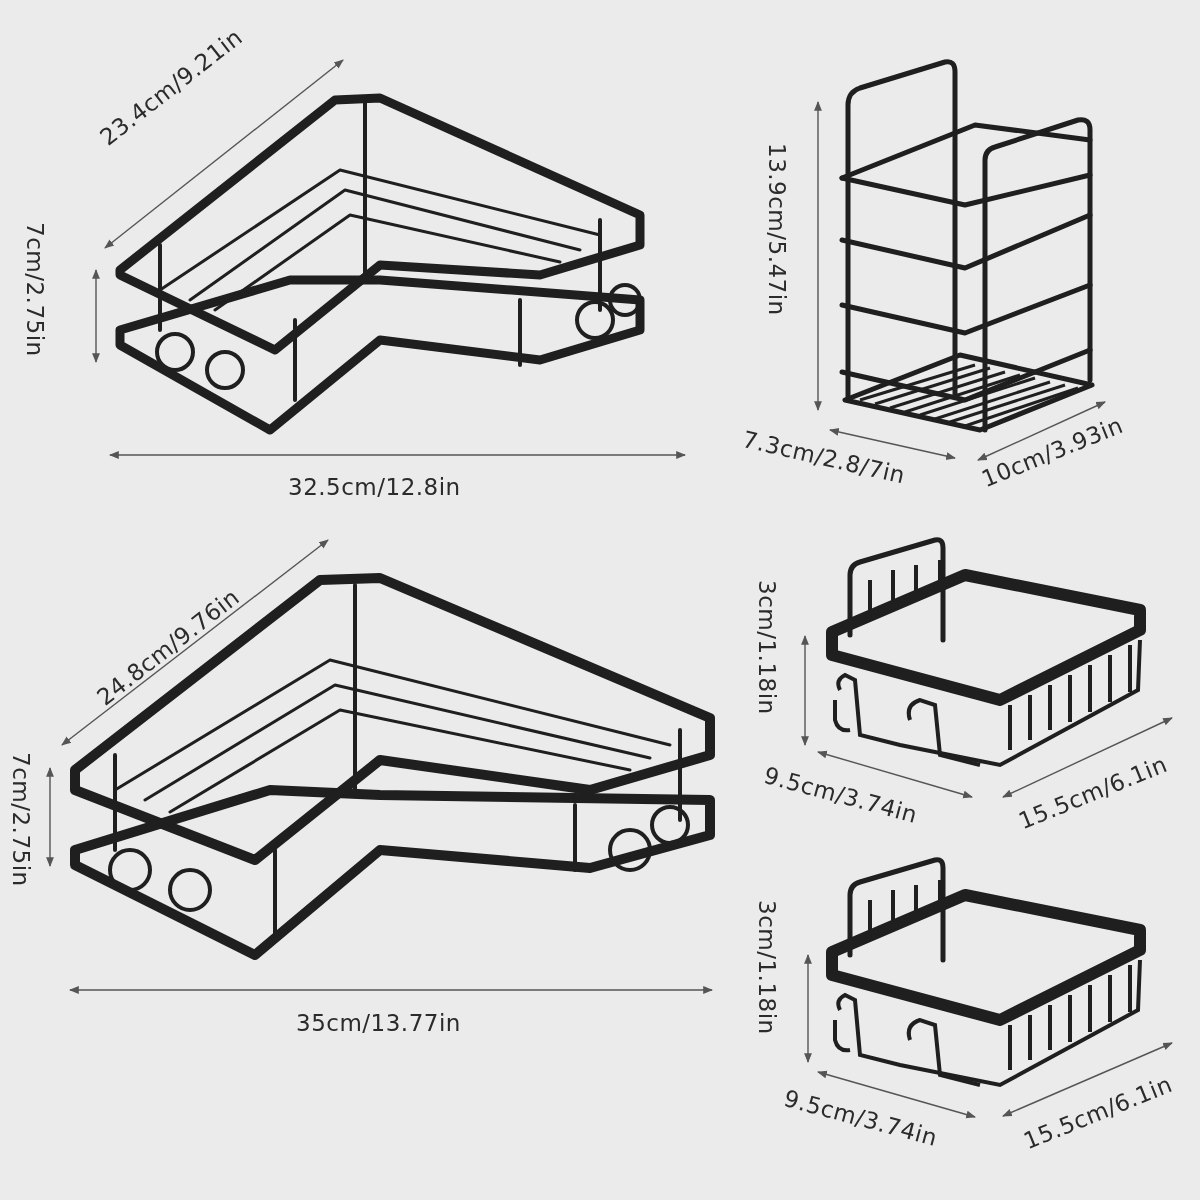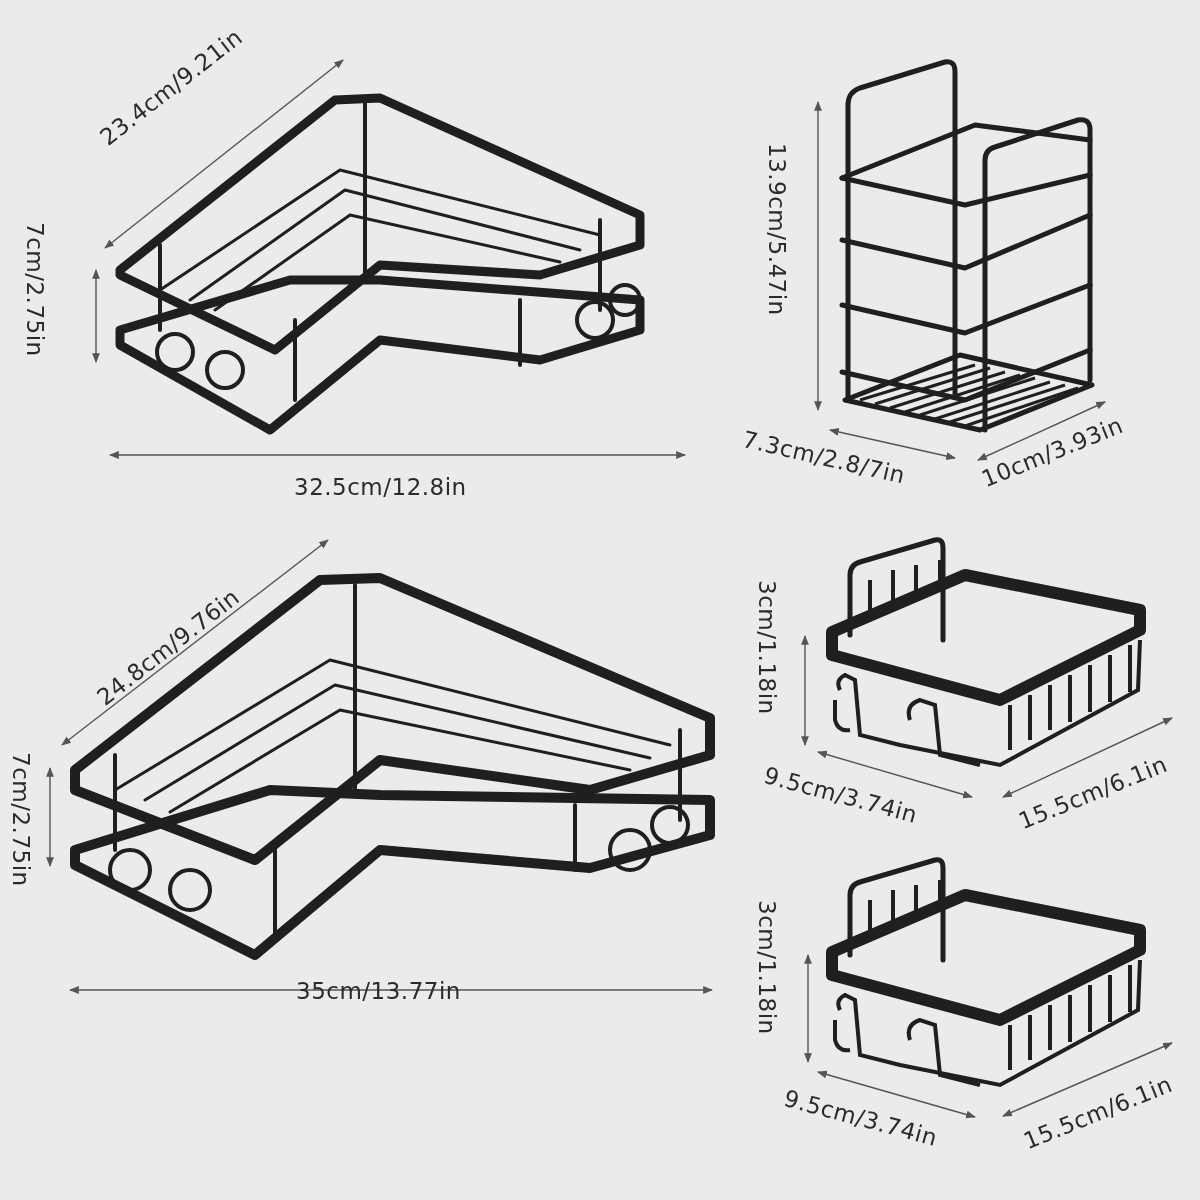--- a/index.html
+++ b/index.html
@@ -108,29 +108,29 @@
       <path d="M910,1040 Q905,1025 920,1020 L935,1025 L940,1075 L980,1085"></path>
     </g>
   </g>
   <line class="dim" x1="808" y1="955" x2="808" y2="1062" marker-start="url(#ah)" marker-end="url(#ah)"></line>
   <line class="dim" x1="818" y1="1072" x2="975" y2="1117" marker-start="url(#ah)" marker-end="url(#ah)"></line>
   <line class="dim" x1="1003" y1="1116" x2="1172" y2="1043" marker-start="url(#ah)" marker-end="url(#ah)"></line>
 </svg>
 
 <div class="lbl" style="left:95px;top:130px;transform:rotate(-38deg);transform-origin:left top;">23.4cm/9.21in</div>
 <div class="lbl" style="left:48px;top:222px;transform:rotate(90deg);transform-origin:left top;">7cm/2.75in</div>
-<div class="lbl" style="left:294px;top:474px;">32.5cm/12.8in</div>
+<div class="lbl" style="left:288px;top:474px;">32.5cm/12.8in</div>
 
 <div class="lbl" style="left:790px;top:143px;transform:rotate(90deg);transform-origin:left top;">13.9cm/5.47in</div>
 <div class="lbl" style="left:746px;top:426px;transform:rotate(13deg);transform-origin:left top;">7.3cm/2.8/7in</div>
 <div class="lbl" style="left:978px;top:468px;transform:rotate(-22deg);transform-origin:left top;">10cm/3.93in</div>
 
 <div class="lbl" style="left:92px;top:690px;transform:rotate(-38deg);transform-origin:left top;">24.8cm/9.76in</div>
 <div class="lbl" style="left:34px;top:752px;transform:rotate(90deg);transform-origin:left top;">7cm/2.75in</div>
-<div class="lbl" style="left:296px;top:978px;">35cm/13.77in</div>
+<div class="lbl" style="left:296px;top:1010px;">35cm/13.77in</div>
 
 <div class="lbl" style="left:780px;top:580px;transform:rotate(90deg);transform-origin:left top;">3cm/1.18in</div>
 <div class="lbl" style="left:768px;top:762px;transform:rotate(15deg);transform-origin:left top;">9.5cm/3.74in</div>
 <div class="lbl" style="left:1015px;top:810px;transform:rotate(-22deg);transform-origin:left top;">15.5cm/6.1in</div>
 
 <div class="lbl" style="left:780px;top:900px;transform:rotate(90deg);transform-origin:left top;">3cm/1.18in</div>
 <div class="lbl" style="left:788px;top:1085px;transform:rotate(15deg);transform-origin:left top;">9.5cm/3.74in</div>
 <div class="lbl" style="left:1020px;top:1130px;transform:rotate(-22deg);transform-origin:left top;">15.5cm/6.1in</div>
 
 </body></html>

